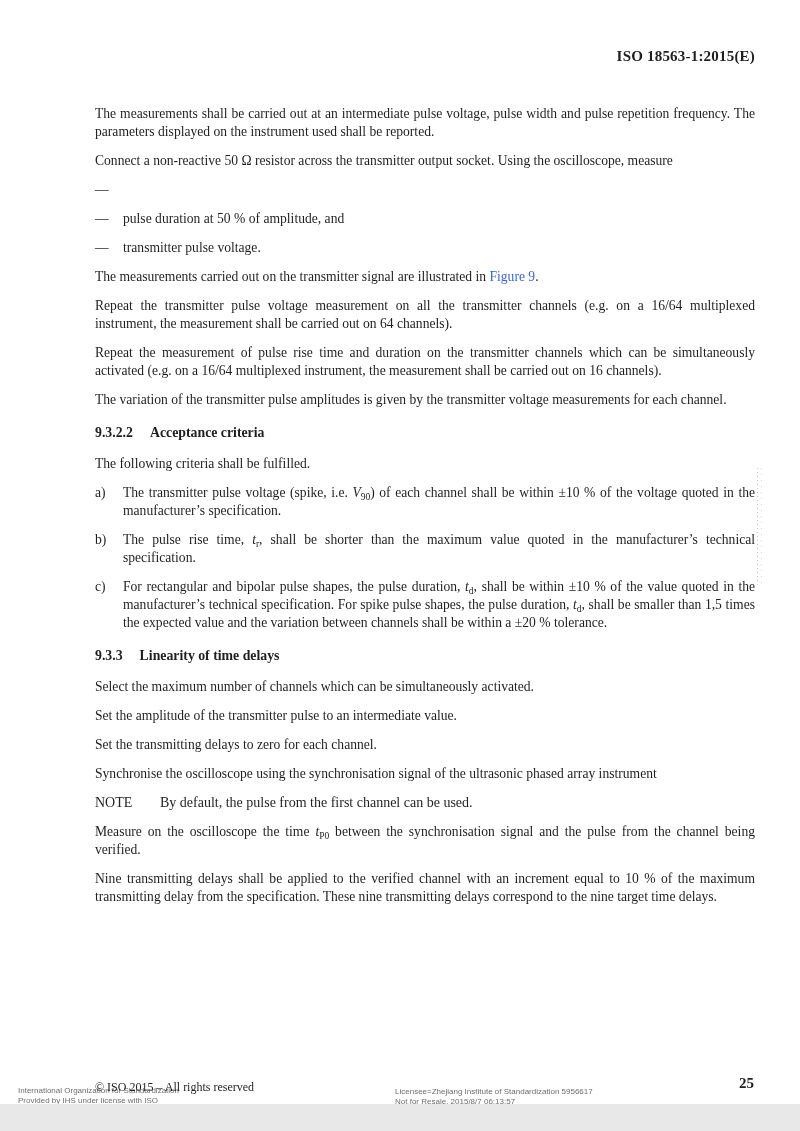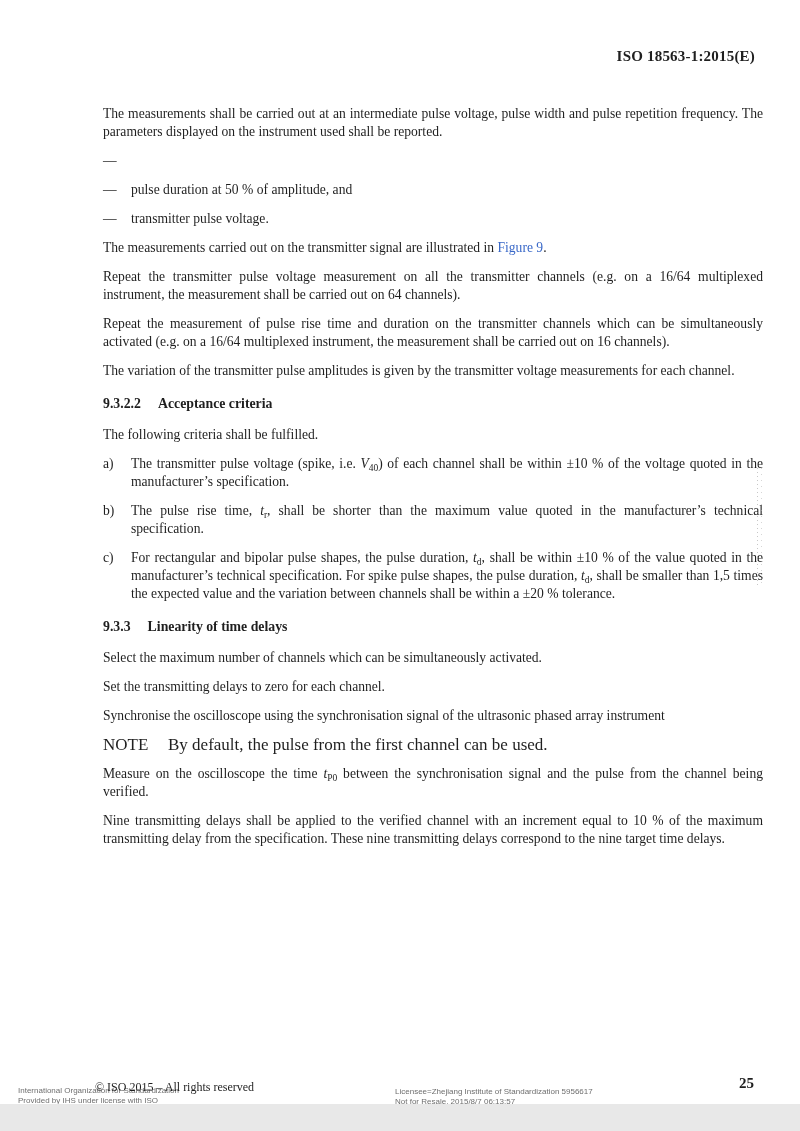--- a/index.html
+++ b/index.html
@@ -17,21 +17,21 @@
     position: absolute;
     top: 48px;
     right: 45px;
     font-size: 15px;
     font-weight: bold;
     letter-spacing: 0.2px;
   }
   .doc-body {
     position: absolute;
     top: 105px;
-    left: 103px;
+    left: 95px;
     width: 660px;
     font-size: 13.6px;
     line-height: 18px;
   }
   .para {
     margin: 0 0 11px 0;
     text-align: justify;
   }
   .heading {
     margin: 15px 0 13px 0;
@@ -46,21 +46,21 @@
   .dash-item .dash-glyph { width: 28px; flex: 0 0 28px; }
   .list-item {
     display: flex;
     margin: 0 0 11px 0;
   }
   .list-item .li-label { width: 28px; flex: 0 0 28px; }
   .list-item .li-content { text-align: justify; }
   .note {
     display: flex;
     margin: 0 0 11px 0;
-    font-size: 17px;
+    font-size: 14px;
   }
   .note .note-label { width: 65px; flex: 0 0 65px; }
   .run-i { font-style: italic; }
   .run-sub {
     font-size: 9.5px;
     vertical-align: -3px;
     line-height: 0;
   }
   .run-link {
     color: #3968c8;
@@ -111,51 +111,53 @@
 </style>
 </head>
 <body>
 
 <div class="page">
 
   <div class="doc-header">ISO 18563-1:2015(E)</div>
 
   <div class="doc-body" id="doc-body">
       <div class="para"><span>The measurements shall be carried out at an intermediate pulse voltage, pulse width and pulse repetition frequency. The parameters displayed on the instrument used shall be reported.</span></div>
+      <div class="para"><span>Connect a non-reactive 50 Ω resistor across the transmitter output socket. Using the oscilloscope, measure</span></div>
       <div class="dash-item">
         <span class="dash-glyph">—</span>
       </div>
       <div class="dash-item">
         <span class="dash-glyph">—</span>
         <span><span>pulse duration at 50 % of amplitude, and</span></span>
       </div>
       <div class="dash-item">
         <span class="dash-glyph">—</span>
         <span><span>transmitter pulse voltage.</span></span>
       </div>
       <div class="para"><span>The measurements carried out on the transmitter signal are illustrated in </span><span class="run-link">Figure 9</span><span>.</span></div>
       <div class="para"><span>Repeat the transmitter pulse voltage measurement on all the transmitter channels (e.g. on a 16/64 multiplexed instrument, the measurement shall be carried out on 64 channels).</span></div>
       <div class="para"><span>Repeat the measurement of pulse rise time and duration on the transmitter channels which can be simultaneously activated (e.g. on a 16/64 multiplexed instrument, the measurement shall be carried out on 16 channels).</span></div>
       <div class="para"><span>The variation of the transmitter pulse amplitudes is given by the transmitter voltage measurements for each channel.</span></div>
       <div class="heading"><span class="h-num">9.3.2.2</span><span class="h-title">Acceptance criteria</span></div>
       <div class="para"><span>The following criteria shall be fulfilled.</span></div>
       <div class="list-item">
         <span class="li-label">a)</span>
-        <div class="li-content"><span>The transmitter pulse voltage (spike, i.e. </span><span class="run-i">V</span><span class="run-sub">40</span><span>) of each channel shall be within ±10 % of the voltage quoted in the manufacturer’s specification.</span></div>
+        <div class="li-content"><span>The transmitter pulse voltage (spike, i.e. </span><span class="run-i">V</span><span class="run-sub">90</span><span>) of each channel shall be within ±10 % of the voltage quoted in the manufacturer’s specification.</span></div>
       </div>
       <div class="list-item">
         <span class="li-label">b)</span>
         <div class="li-content"><span>The pulse rise time, </span><span class="run-i">t</span><span class="run-sub">r</span><span>, shall be shorter than the maximum value quoted in the manufacturer’s technical specification.</span></div>
       </div>
       <div class="list-item">
         <span class="li-label">c)</span>
         <div class="li-content"><span>For rectangular and bipolar pulse shapes, the pulse duration, </span><span class="run-i">t</span><span class="run-sub">d</span><span>, shall be within ±10 % of the value quoted in the manufacturer’s technical specification. For spike pulse shapes, the pulse duration, </span><span class="run-i">t</span><span class="run-sub">d</span><span>, shall be smaller than 1,5 times the expected value and the variation between channels shall be within a ±20 % tolerance.</span></div>
       </div>
       <div class="heading"><span class="h-num">9.3.3</span><span class="h-title">Linearity of time delays</span></div>
       <div class="para"><span>Select the maximum number of channels which can be simultaneously activated.</span></div>
+      <div class="para"><span>Set the amplitude of the transmitter pulse to an intermediate value.</span></div>
       <div class="para"><span>Set the transmitting delays to zero for each channel.</span></div>
       <div class="para"><span>Synchronise the oscilloscope using the synchronisation signal of the ultrasonic phased array instrument</span></div>
       <div class="note">
         <span class="note-label">NOTE</span>
         <span><span>By default, the pulse from the first channel can be used.</span></span>
       </div>
       <div class="para"><span>Measure on the oscilloscope the time </span><span class="run-i">t</span><span class="run-sub">P0</span><span> between the synchronisation signal and the pulse from the channel being verified.</span></div>
       <div class="para"><span>Nine transmitting delays shall be applied to the verified channel with an increment equal to 10 % of the maximum transmitting delay from the specification. These nine transmitting delays correspond to the nine target time delays.</span></div>
     </div>
 

